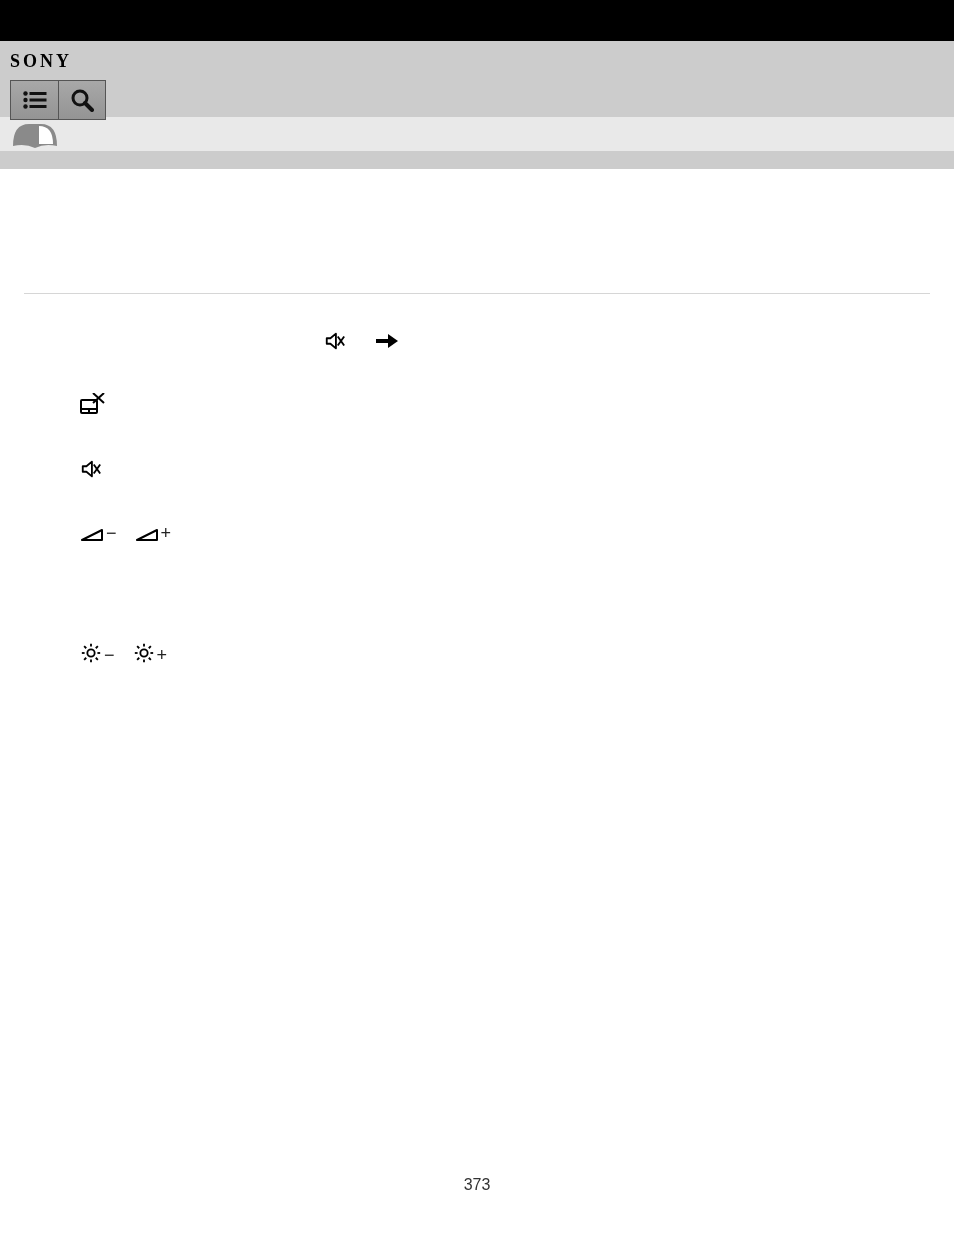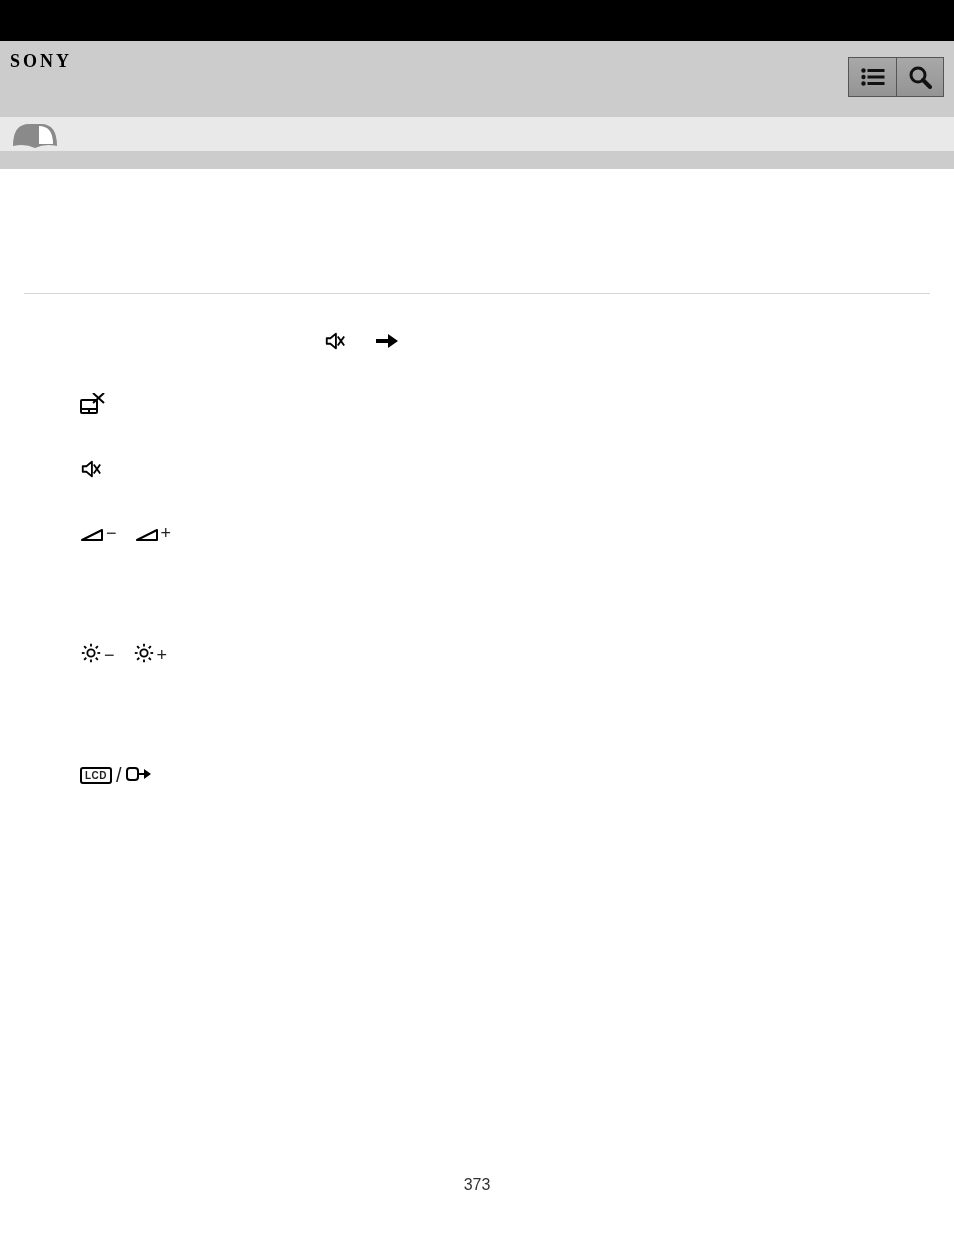--- a/index.html
+++ b/index.html
@@ -17,20 +17,21 @@
     height: 41px;
     background: #000;
   }
   .header-bar {
     height: 76px;
     background: #cccccc;
     display: flex;
     align-items: flex-start;
     justify-content: space-between;
     padding: 8px 10px 13px 10px;
+    flex-direction: column;
   }
   .logo {
     font-family: "Times New Roman", serif;
     font-weight: 700;
     letter-spacing: 3px;
     font-size: 18px;
     color: #000;
     padding-top: 2px;
   }
   .header-buttons {
@@ -264,29 +265,16 @@
             <line x1="17.2" y1="6.8" x2="19.5" y2="4.5"></line>
           </g>
         </svg>
         <span class="pluslabel">+</span>
       </span>
     </div>
   </div>
 
   <div style="height:62px;"></div>
 
-  <div class="row simple-stack">
-    <div class="iconcell" style="gap:2px; align-items:center;">
-      <span class="lcdbox">LCD</span>
-      <span class="slashy">/</span>
-      <span>
-        <svg width="26" height="18" viewBox="0 0 26 18">
-          <rect x="1" y="3" width="11" height="12" rx="3" fill="none" stroke="#000" stroke-width="2"></rect>
-          <line x1="12" y1="9" x2="20" y2="9" stroke="#000" stroke-width="2"></line>
-          <path d="M18 4 L25 9 L18 14 Z" fill="#000"></path>
-        </svg>
-      </span>
-    </div>
-  </div>
 
 </div>
 
 <div class="pageno">373</div>
 
 </body></html>

